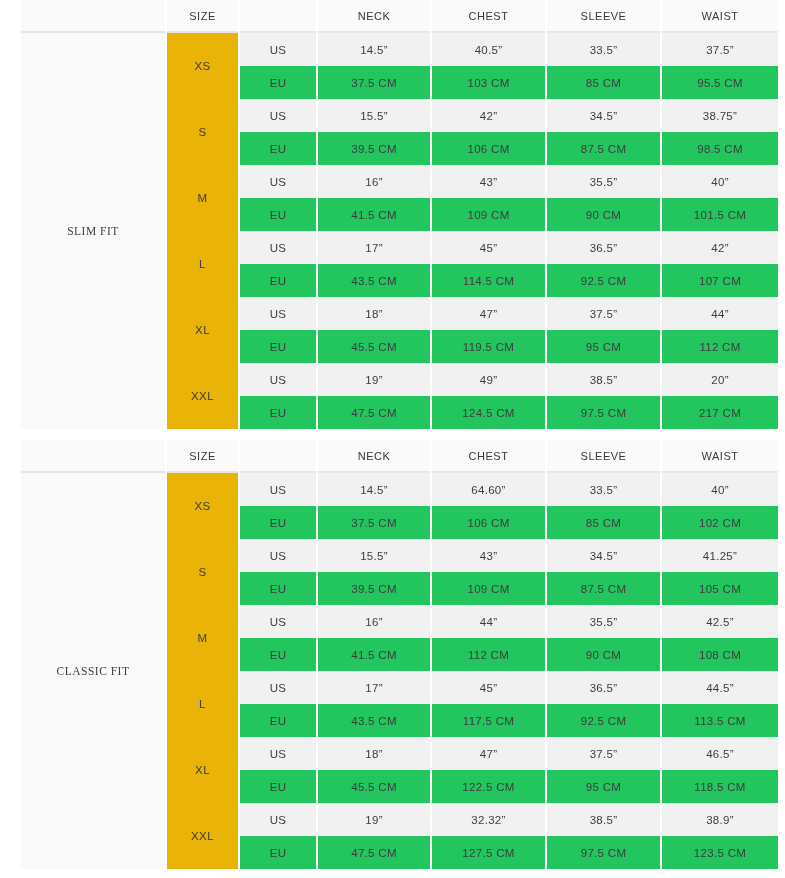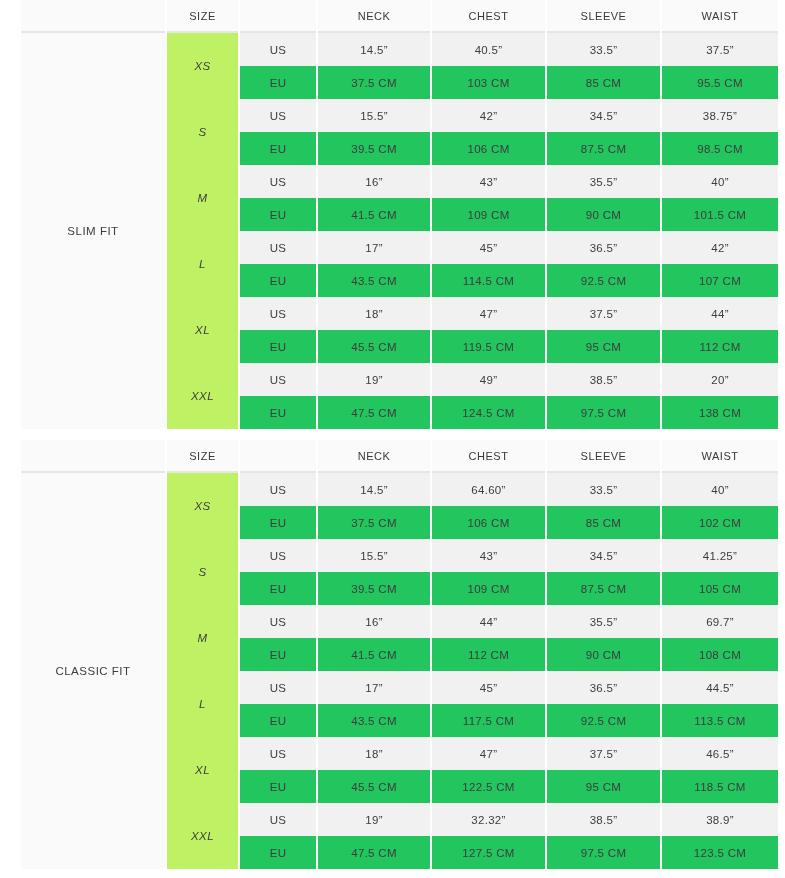--- a/index.html
+++ b/index.html
@@ -47,26 +47,26 @@
     color: #3d3d3d;
     padding: 0;
     white-space: nowrap;
   }
   .us-bg  { background: #f1f1f1; }
   .eu-bg  { background: #22c55e; }
   .fit-cell {
     background: #fafafa;
     font-size: 11.5px;
     letter-spacing: 0.5px;
+    font-family: Liberation Serif, serif;
   }
   .size-cell {
-    background: #bef264;
+    background: #eab308;
     font-size: 11.5px;
     letter-spacing: 0.4px;
-    font-style: italic;
   }
   .table-gap { height: 11px; }
 </style>
 </head>
 <body>
 
 <div class="size-guide">
 
   <table class="size-table">
     <colgroup>
@@ -176,21 +176,21 @@
       <td class="us-bg">19”</td>
       <td class="us-bg">49”</td>
       <td class="us-bg">38.5”</td>
       <td class="us-bg">20”</td>
     </tr>
     <tr>
       <td class="eu-bg">EU</td>
       <td class="eu-bg">47.5 CM</td>
       <td class="eu-bg">124.5 CM</td>
       <td class="eu-bg">97.5 CM</td>
-      <td class="eu-bg">138 CM</td>
+      <td class="eu-bg">217 CM</td>
     </tr>
   </tbody>
     </table>
 
   <div class="table-gap"></div>
 
   <table class="size-table">
     <colgroup>
       <col class="c-fit">
         <col class="c-size">
@@ -243,21 +243,21 @@
       <td class="eu-bg">87.5 CM</td>
       <td class="eu-bg">105 CM</td>
     </tr>
 
     <tr>
       <td class="size-cell" rowspan="2">M</td>
       <td class="us-bg">US</td>
       <td class="us-bg">16”</td>
       <td class="us-bg">44”</td>
       <td class="us-bg">35.5”</td>
-      <td class="us-bg">69.7”</td>
+      <td class="us-bg">42.5”</td>
     </tr>
     <tr>
       <td class="eu-bg">EU</td>
       <td class="eu-bg">41.5 CM</td>
       <td class="eu-bg">112 CM</td>
       <td class="eu-bg">90 CM</td>
       <td class="eu-bg">108 CM</td>
     </tr>
 
     <tr>

